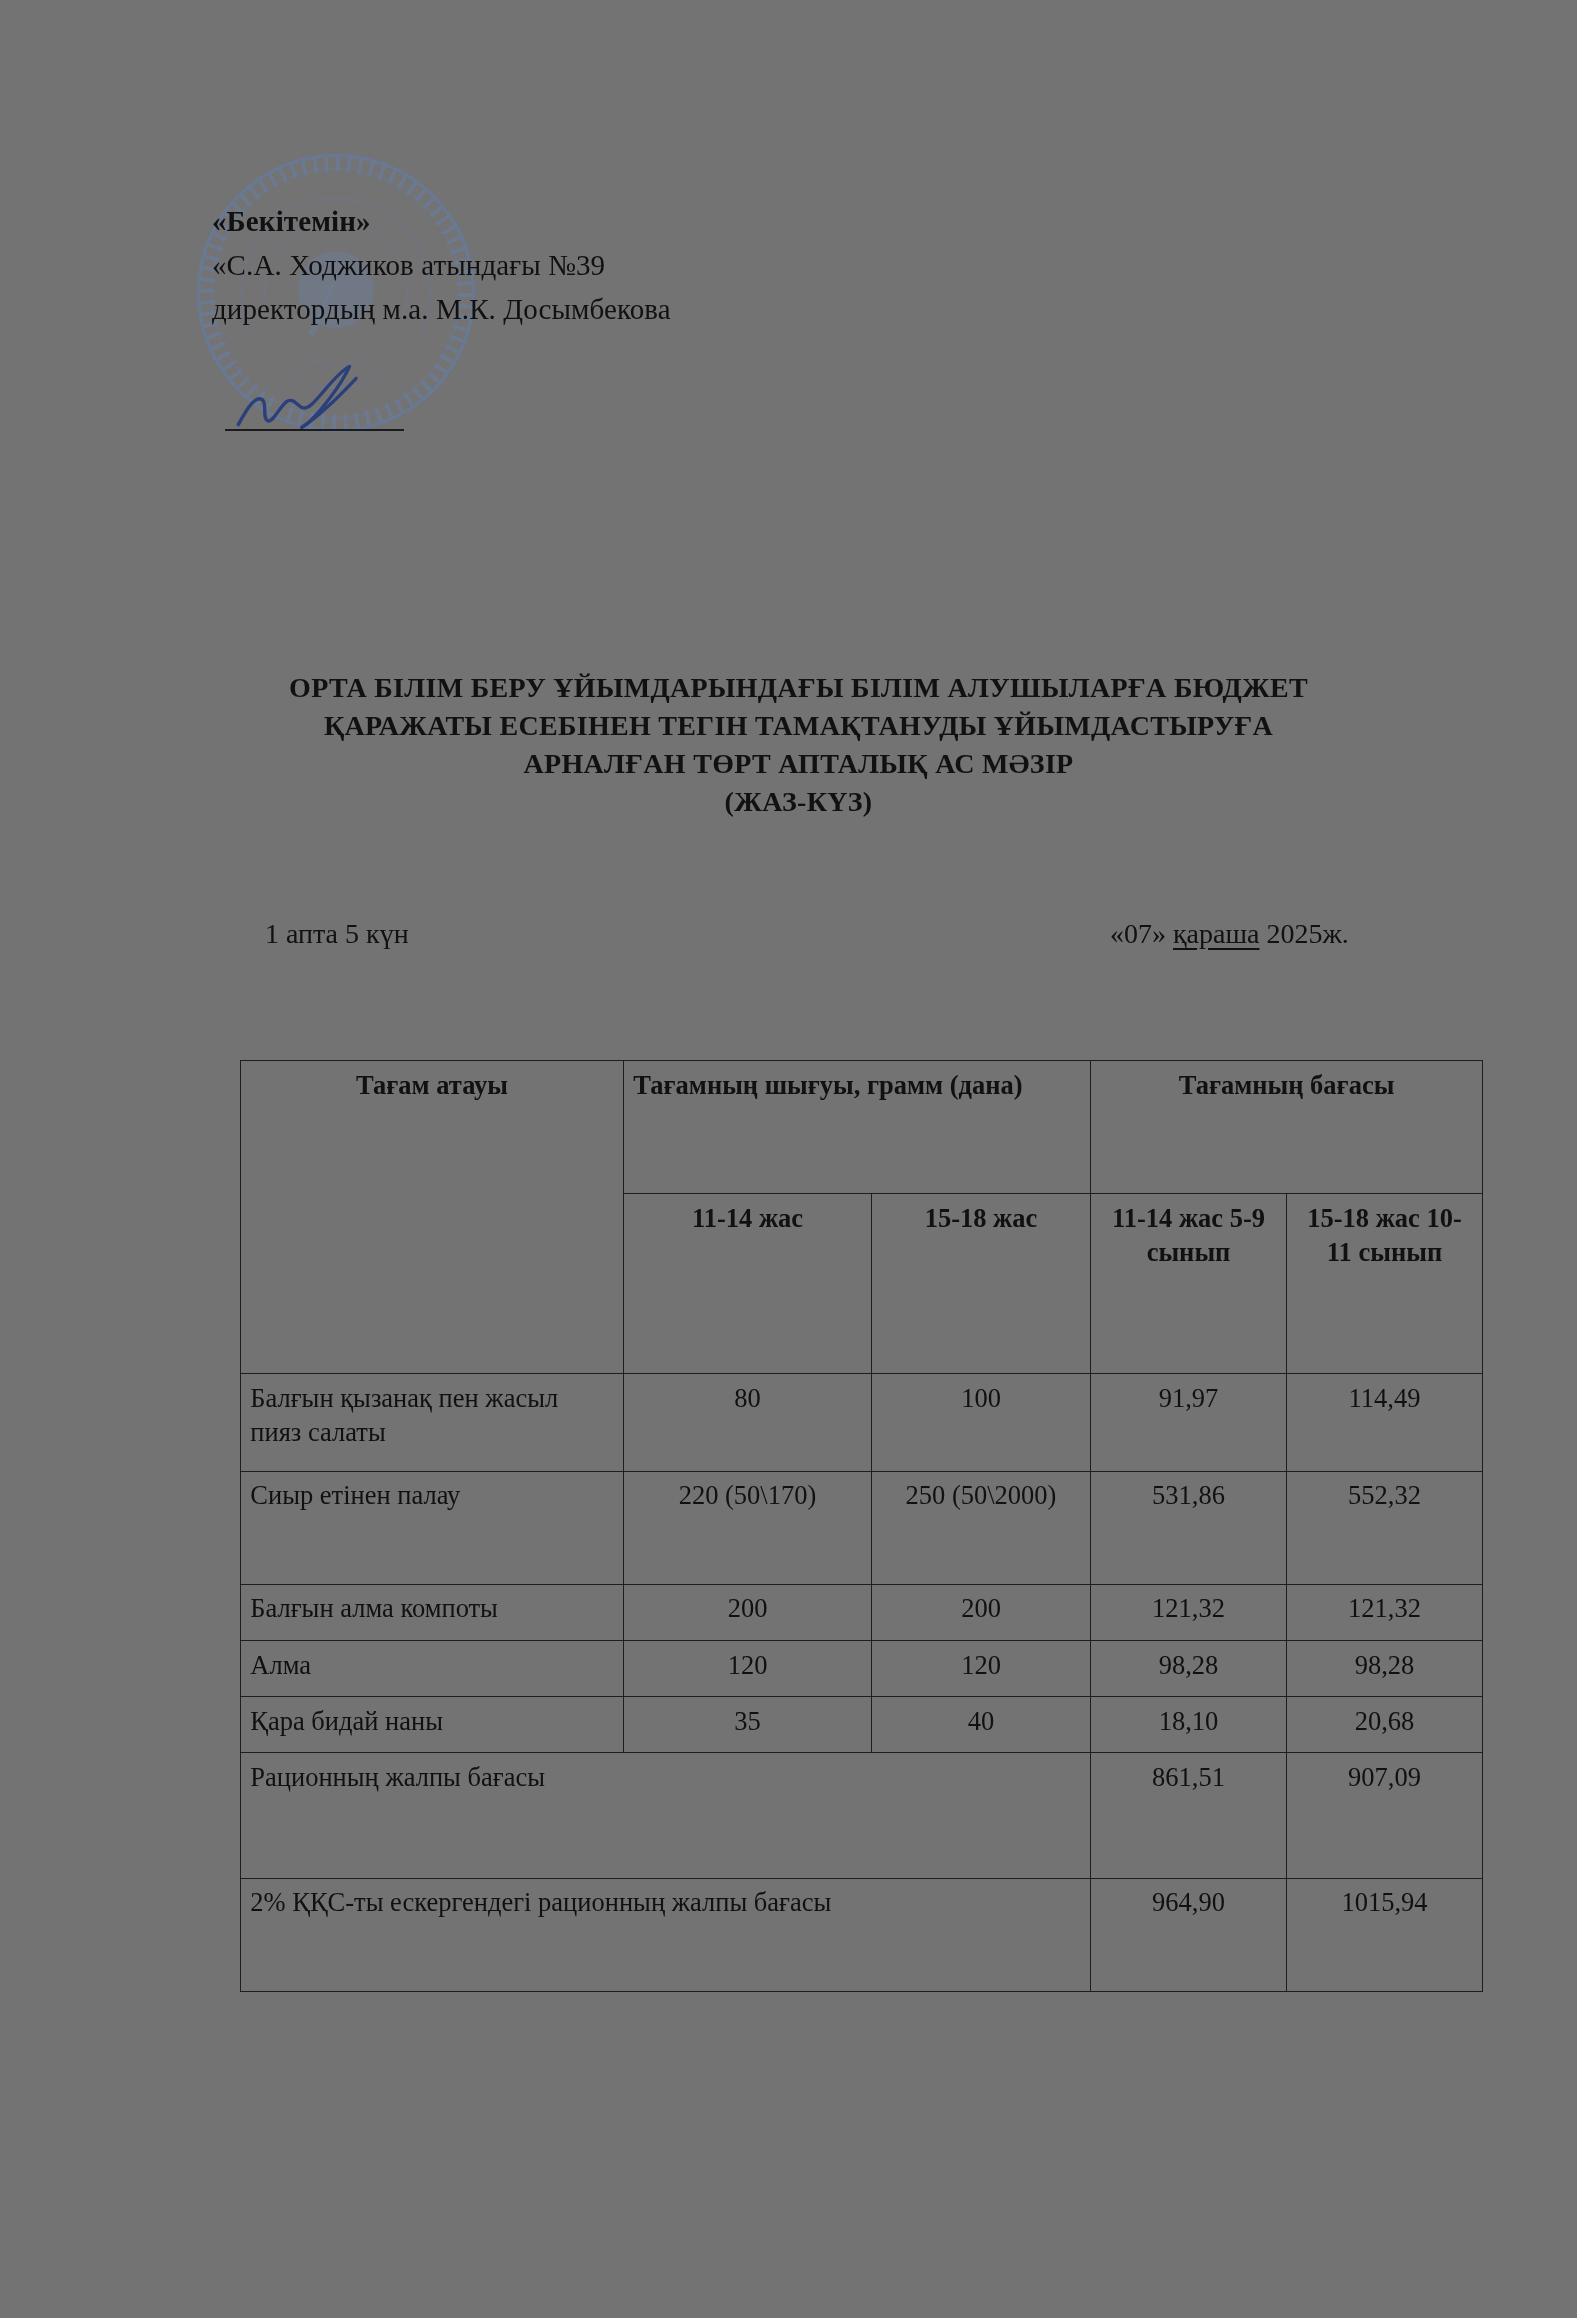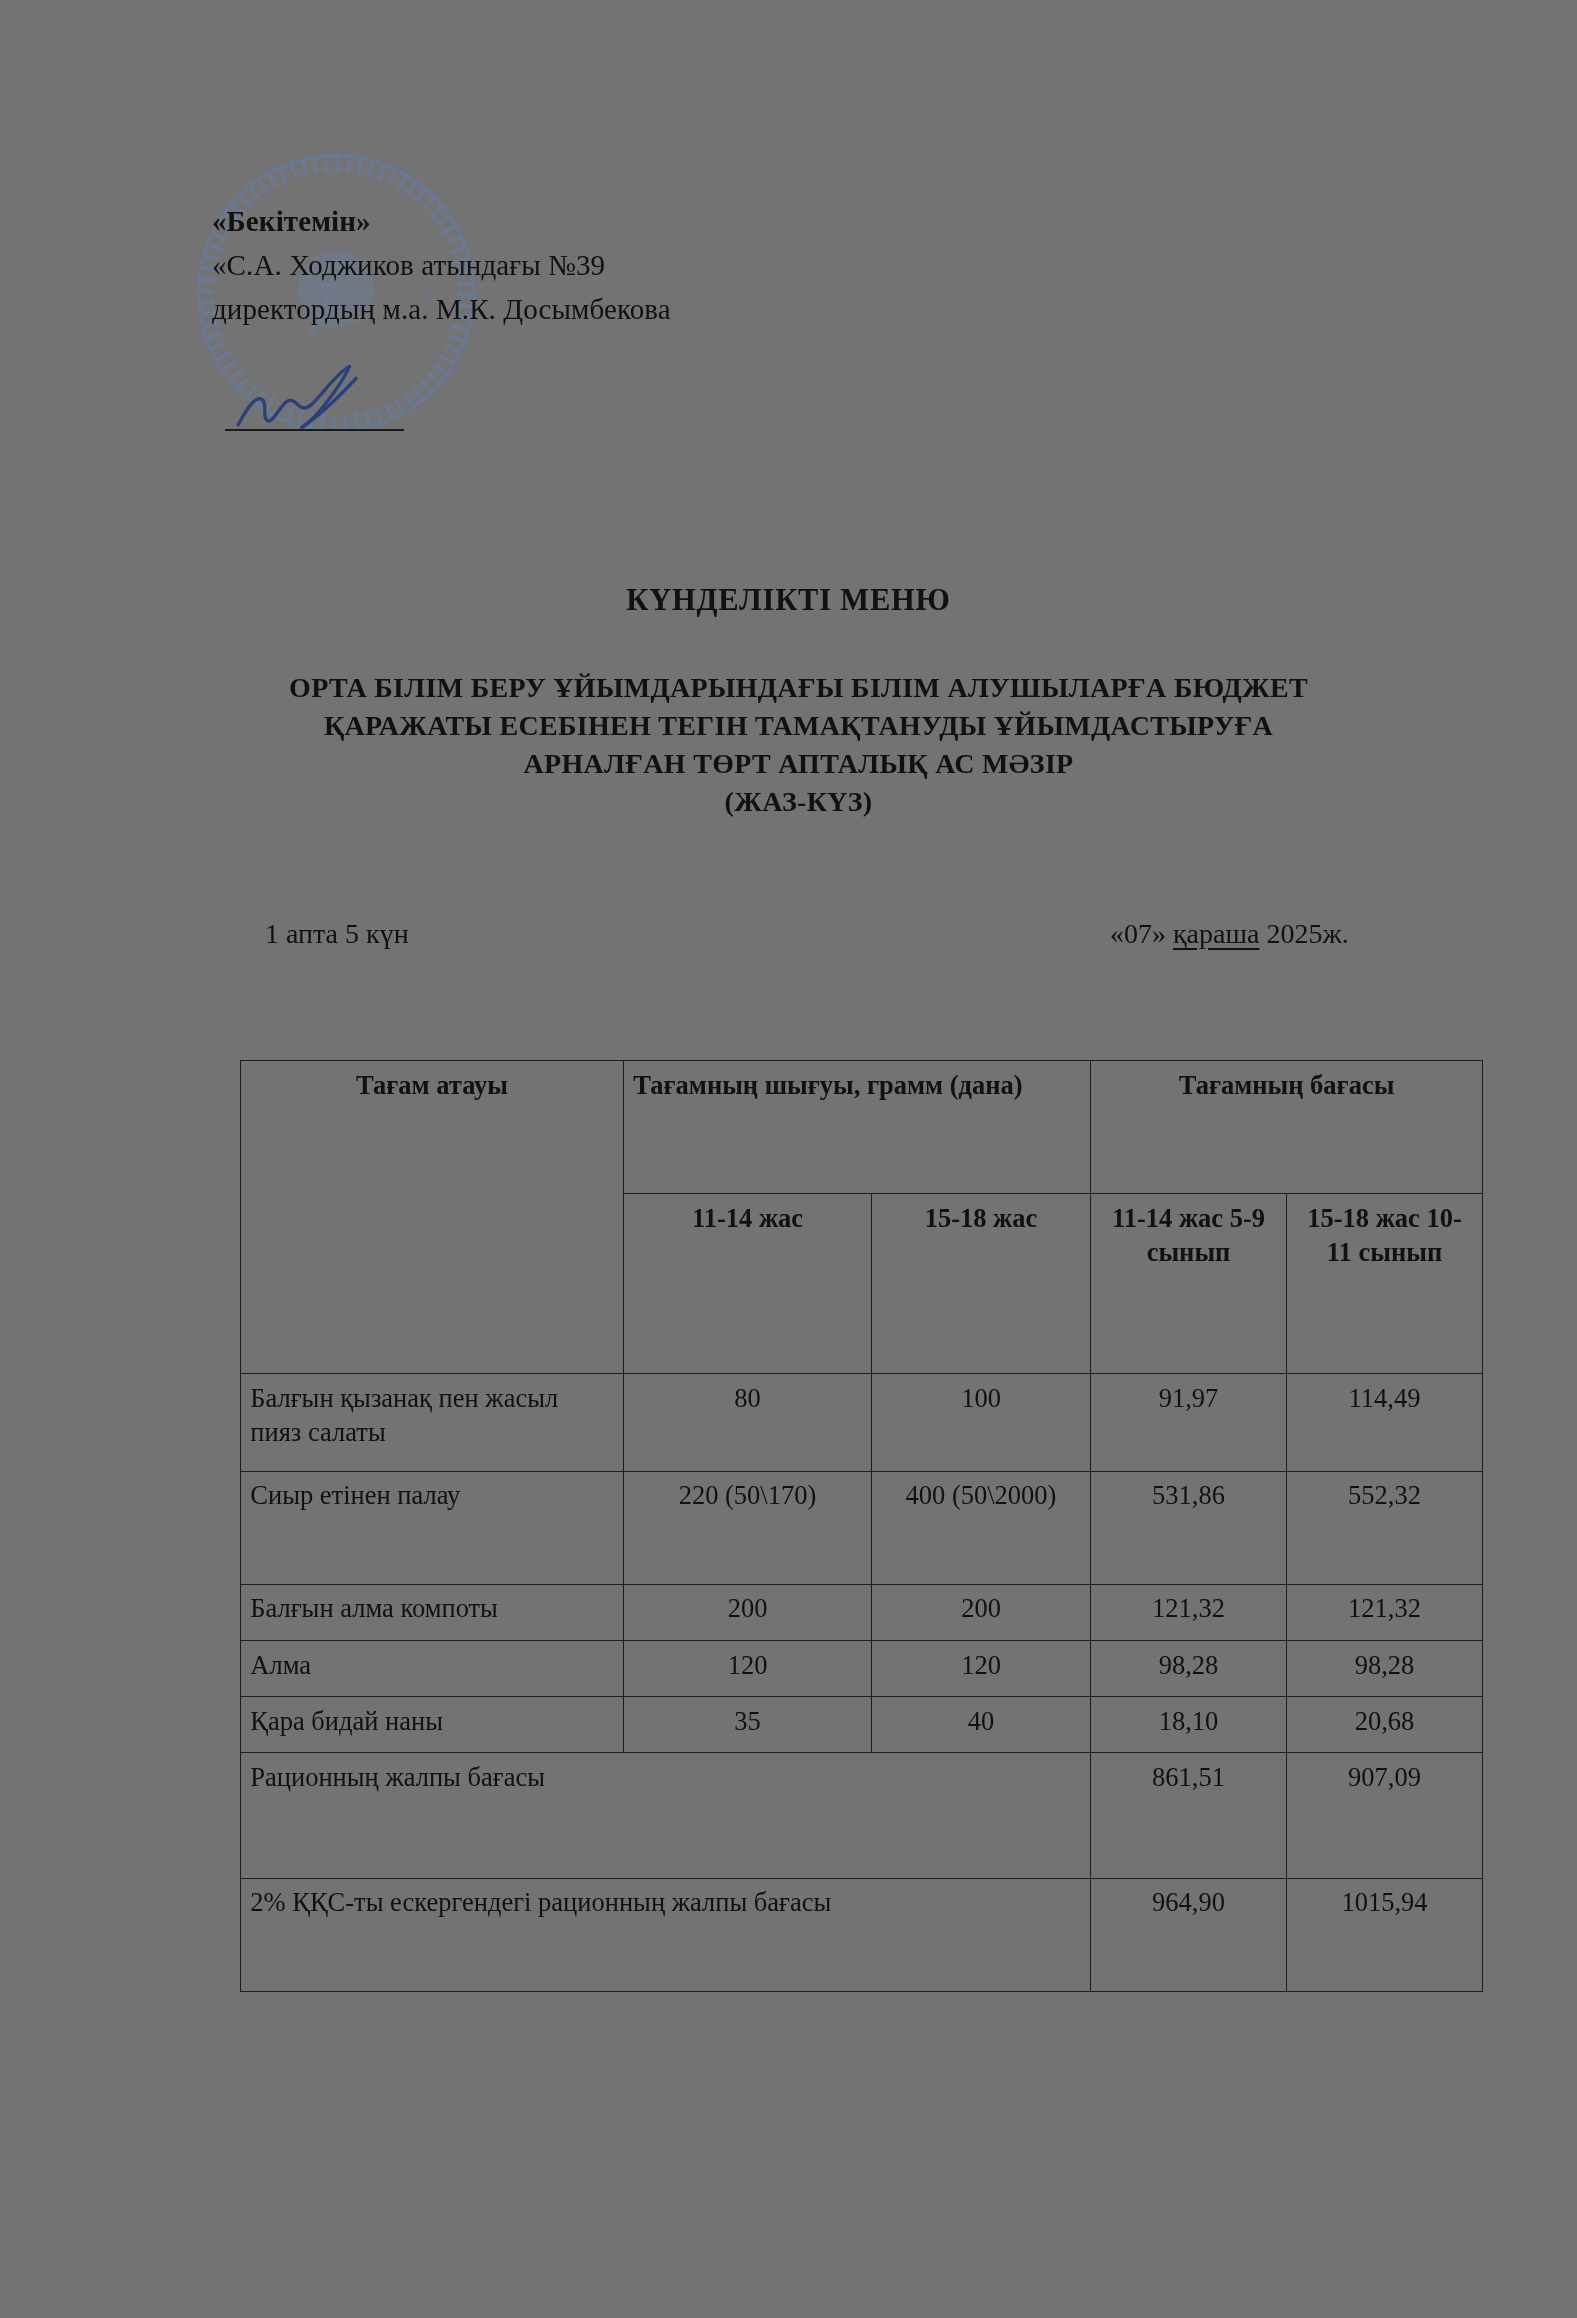--- a/index.html
+++ b/index.html
@@ -233,21 +233,20 @@
   </div>
 
   <svg class="signature" viewBox="0 0 290 110">
     <path d="M8,96 C22,70 34,52 44,58 C52,63 44,86 52,90 C60,94 70,70 80,62
              C90,54 96,66 104,70 C114,75 126,58 140,42 C152,28 164,14 176,8
              C168,26 150,52 132,74 C120,88 112,96 104,100" fill="none" stroke="#2b3f7a" stroke-width="5" stroke-linecap="round" stroke-linejoin="round"></path>
     <path d="M104,100 C128,84 158,56 186,26" fill="none" stroke="#2b3f7a" stroke-width="5" stroke-linecap="round"></path>
   </svg>
   <div class="sig-rule"></div>
 
-  <div class="doc-title">КҮНДЕЛІКТІ МЕНЮ</div>
 
   <div class="doc-subtitle">
     <span class="sub-line">ОРТА БІЛІМ БЕРУ ҰЙЫМДАРЫНДАҒЫ БІЛІМ АЛУШЫЛАРҒА БЮДЖЕТ</span>
     <span class="sub-line">ҚАРАЖАТЫ ЕСЕБІНЕН ТЕГІН ТАМАҚТАНУДЫ ҰЙЫМДАСТЫРУҒА</span>
     <span class="sub-line">АРНАЛҒАН ТӨРТ АПТАЛЫҚ АС МӘЗІР</span>
     <span class="sub-line">(ЖАЗ-КҮЗ)</span>
   </div>
 
   <div class="meta-row">
     <div class="meta-left">1 апта 5 күн</div>
@@ -283,21 +282,21 @@
       <tr class="row-tall">
         <td class="cell-name">Балғын қызанақ пен жасыл пияз салаты</td>
         <td class="cell-num">80</td>
         <td class="cell-num">100</td>
         <td class="cell-num">91,97</td>
         <td class="cell-num">114,49</td>
       </tr>
       <tr class="row-mid">
         <td class="cell-name">Сиыр етінен палау</td>
         <td class="cell-num">220 (50\170)</td>
-        <td class="cell-num">400 (50\2000)</td>
+        <td class="cell-num">250 (50\2000)</td>
         <td class="cell-num">531,86</td>
         <td class="cell-num">552,32</td>
       </tr>
       <tr class="row-short">
         <td class="cell-name">Балғын алма компоты</td>
         <td class="cell-num">200</td>
         <td class="cell-num">200</td>
         <td class="cell-num">121,32</td>
         <td class="cell-num">121,32</td>
       </tr>

